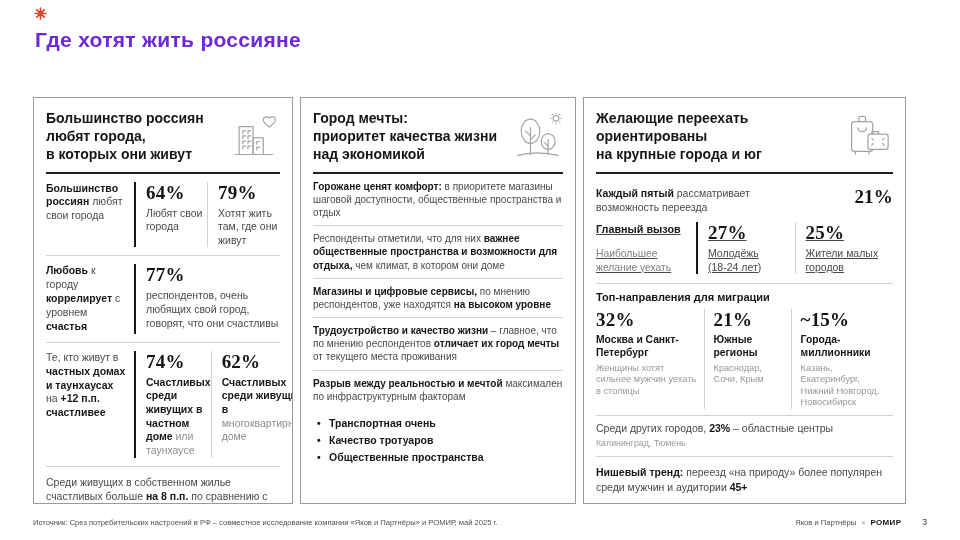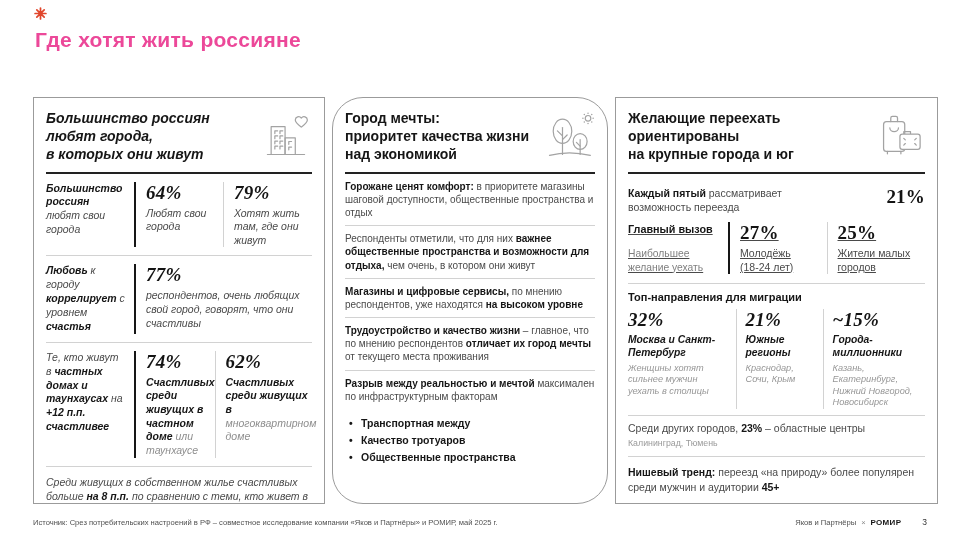--- a/index.html
+++ b/index.html
@@ -5,28 +5,28 @@
   * { box-sizing: border-box; }
   html,body { margin:0; padding:0; }
   body {
     width:960px; height:540px; position:relative; overflow:hidden;
     background:#ffffff; color:#4a4a4a;
     font-family:"Liberation Sans", sans-serif;
   }
   .logo-mark { position:absolute; left:34px; top:6px; width:13px; height:13px; }
   h1.page-title {
     position:absolute; left:35px; top:28px; margin:0;
-    font-size:21px; font-weight:700; color:#ec4899; letter-spacing:.3px;
+    font-size:21px; font-weight:700; color:#6d28d9; letter-spacing:.3px;
   }
   .cards { position:absolute; left:33px; top:97px; height:407px; display:flex; gap:7px; }
   .card {
     border:1px solid #9b9b9b; background:#fff; overflow:hidden;
     padding:11px 12px 9px; display:flex; flex-direction:column;
   }
-  .card1 { width:292px;font-style:italic; } .card2 { width:276px;border-radius:31px; } .card3 { width:323px; }
+  .card1 { width:260px; } .card2 { width:276px; } .card3 { width:323px; }
   .chead { display:flex; justify-content:space-between; gap:6px; border-bottom:2px solid #222; padding-bottom:8px; flex:none; }
   .ctitle { font-size:14px; font-weight:700; color:#161616; line-height:1.3; white-space:pre-line; }
   .icon { flex:none; margin-top:1px; }
   hr.thin { border:0; border-top:1px solid #d2d2d2; margin:0; width:100%; }
   .b { font-weight:700; color:#161616; }
   .mut { color:#8e8e8e; }
   .num {
     font-family:"Liberation Serif","DejaVu Serif",serif;
     font-weight:700; font-size:19px; color:#141414; letter-spacing:.2px;
   }
@@ -45,21 +45,21 @@
   .bullets li { font-size:10.5px; font-weight:700; color:#161616; position:relative; padding-left:16px; margin:5px 0; }
   .bullets li::before { content:"•"; position:absolute; left:4px; }
   
   .c3r1 { display:flex; justify-content:space-between; align-items:flex-start; padding:12px 0 4px; }
   .c3r1 .txt { font-size:10.5px; line-height:1.35; max-width:200px; }
   .c3grid { display:grid; grid-template-columns:100px 1fr 1fr; padding:4px 0 9px;text-decoration:underline; }
   .lsub { color:#7f7f7f; font-size:10.3px; line-height:1.3; margin-top:11px; font-weight:400; }
   .lbold { font-size:10.8px; font-weight:700; color:#161616; }
   .seclab { font-size:11px; font-weight:700; color:#161616; padding:7px 0 3px; }
   .dirs { display:grid; grid-template-columns:1.05fr .85fr 1fr; padding:3px 0 6px; }
-  .dir { padding-right:6px;font-style:italic; }
+  .dir { padding-right:6px; }
   .dir + .dir { border-left:1px solid #d2d2d2; padding-left:9px; }
   .dname { font-size:10.3px; font-weight:700; color:#161616; line-height:1.25; margin-top:3px; }
   .dsub { font-size:9.2px; color:#979797; line-height:1.25; margin-top:3px; }
   .c3other { padding:6px 0 7px; font-size:10.5px; line-height:1.3; }
   .small-sub { font-size:8.8px; color:#9a9a9a; margin-top:2px; }
   .c3trend { padding:8px 0 0; font-size:10.5px; line-height:1.4; }
   
   .footer { position:absolute; left:33px; right:33px; bottom:13px; display:flex; justify-content:space-between; align-items:baseline; }
   .src { font-size:7.6px; color:#4f4f4f; }
   .fright { display:flex; align-items:baseline; gap:5px; }
@@ -164,29 +164,29 @@
               <circle cx="48.5" cy="13.5" r="0.8"></circle>
               <circle cx="44.5" cy="12" r="0.8"></circle>
               <circle cx="43" cy="8" r="0.8"></circle>
               <circle cx="44.5" cy="4" r="0.8"></circle>
           </g>
         </svg>
       </header>
 
       <div class="para"><span class="b ">Горожане ценят комфорт: </span><span class="">в приоритете магазины шаговой доступности, общественные пространства и отдых</span></div>
       <hr class="thin">
-      <div class="para"><span class="">Респонденты отметили, что для них </span><span class="b ">важнее общественные пространства и возможности для отдыха, </span><span class="">чем очень, в котором они живут</span></div>
+      <div class="para"><span class="">Респонденты отметили, что для них </span><span class="b ">важнее общественные пространства и возможности для отдыха, </span><span class="">чем климат, в котором они доме</span></div>
       <hr class="thin">
       <div class="para"><span class="b ">Магазины и цифровые сервисы, </span><span class="">по мнению респондентов, уже находятся </span><span class="b ">на высоком уровне</span></div>
       <hr class="thin">
       <div class="para"><span class="b ">Трудоустройство и качество жизни </span><span class="">– главное, что по мнению респондентов </span><span class="b ">отличает их город мечты </span><span class="">от текущего места проживания</span></div>
       <hr class="thin">
       <div class="para"><span class="b ">Разрыв между реальностью и мечтой </span><span class="">максимален по инфраструктурным факторам</span></div>
       <ul class="bullets">
-        <li><span>Транспортная между</span></li>
+        <li><span>Транспортная очень</span></li>
         <li><span>Качество тротуаров</span></li>
         <li><span>Общественные пространства</span></li>
       </ul>
     </section>
 
     <section class="card card3">
       <header class="chead">
         <div class="ctitle">Желающие переехать
 ориентированы
 на крупные города и юг</div>

